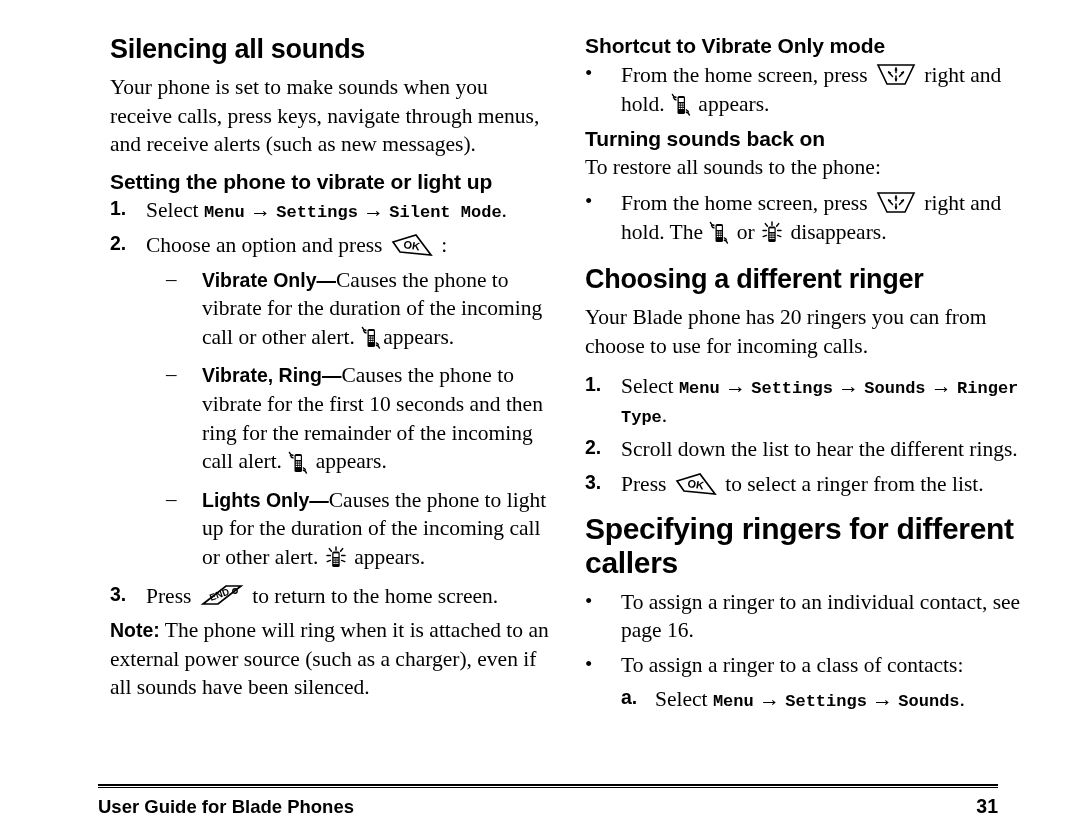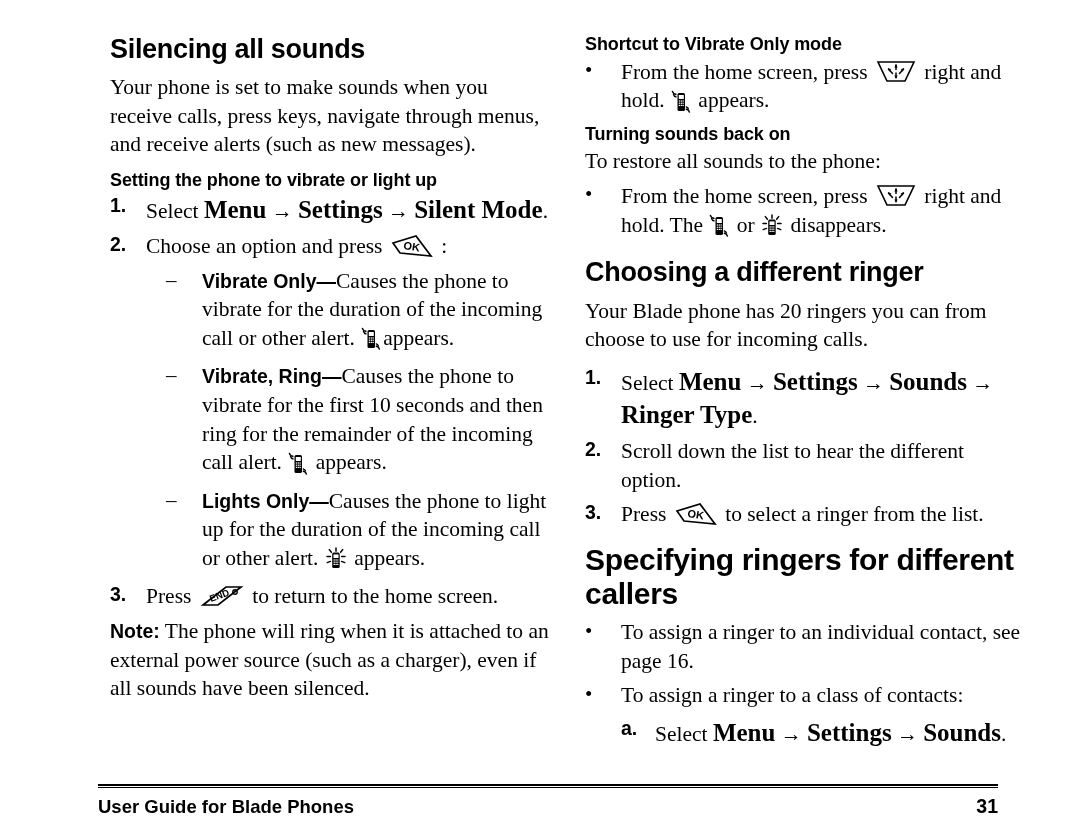--- a/index.html
+++ b/index.html
@@ -44,37 +44,37 @@
     font-family: "Liberation Sans", "DejaVu Sans", sans-serif;
     font-weight: bold;
     font-size: 27px;
     line-height: 1.12;
     margin: 0 0 9px 0;
     letter-spacing: -0.3px;
   }
   h2.sub-title {
     font-family: "Liberation Sans", "DejaVu Sans", sans-serif;
     font-weight: bold;
-    font-size: 18px;
+    font-size: 21px;
     line-height: 1.15;
     margin: 9px 0 2px 0;
     letter-spacing: -0.1px;
   }
   p.body {
     font-size: 21.5px;
     line-height: 1.33;
     margin: 0 0 11px 0;
     text-align: left;
   }
   p.body.tight { margin-bottom: 6px; }
 
   .ui {
-    font-family: Liberation Serif, serif;
-    font-weight: bold;
-    font-size: 25px;
+    font-family: Liberation Mono, monospace;
+    font-weight: bold;
+    font-size: 17px;
   }
   .arrow {
     font-family: "Liberation Serif", serif;
     font-size: 21px;
   }
   b.lead {
     font-family: "Liberation Sans", "DejaVu Sans", sans-serif;
     font-weight: bold;
     font-size: 19.5px;
   }
@@ -425,21 +425,21 @@
       <p class="body">Your Blade phone has 20 ringers you can from choose to use for incoming calls.</p>
 
       <ol class="numlist">
         <li class="item">
           <span class="marker">1.</span>
           <span class="txt"><span>Select </span><span class="ui">Menu</span><span class="arrow"> → </span><span class="ui">Settings</span><span class="arrow"> → </span><span class="ui">Sounds</span><span class="arrow"> → </span><span class="ui">Ringer Type</span><span>.</span></span>
         </li>
 
         <li class="item">
           <span class="marker">2.</span>
-          <span class="txt">Scroll down the list to hear the different option.</span>
+          <span class="txt">Scroll down the list to hear the different rings.</span>
         </li>
 
         <li class="item">
           <span class="marker">3.</span>
           <span class="txt"><span>Press </span><span class="keyicon">
               <svg width="42" height="26" viewBox="0 0 42 26">
                 <path d="M2,10 L25,3 L40,23 L9,20 Z" fill="none" stroke="#000" stroke-width="1.7"></path>
                 <text x="12" y="16" font-family="Liberation Sans, sans-serif" font-size="11" font-weight="bold" fill="#000" transform="rotate(9 12 16)">OK</text>
               </svg>
             </span><span> to select a ringer from the list.</span></span>

